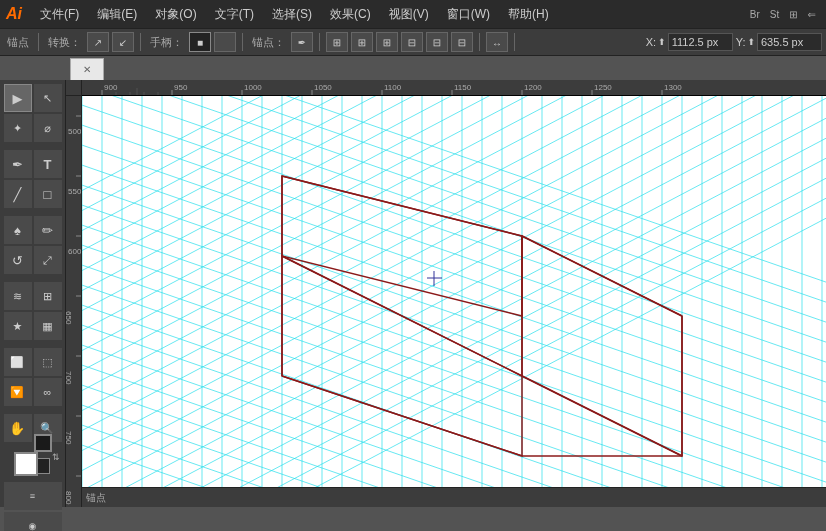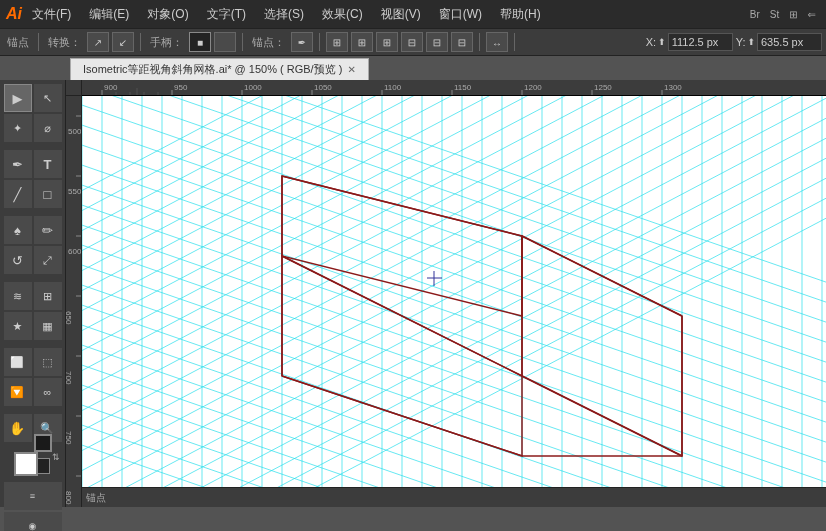--- a/index.html
+++ b/index.html
@@ -13,20 +13,21 @@
       display: flex;
       align-items: center;
       padding: 0 6px;
       color: #ccc;
       gap: 2px;
     }
     #ai-logo {
       color: #ff6b00;
       font-weight: bold;
       font-size: 16px;
+      margin-right: 8px;
       font-style: italic;
     }
     .menu-item {
       padding: 2px 8px;
       cursor: pointer;
       font-size: 12px;
       color: #ccc;
     }
 
     
@@ -247,28 +248,20 @@
   </div>
   <div class="toolbar-coord">
     <span>Y:</span>
     <span style="font-size:9px;">⬆</span>
     <input class="coord-field" value="635.5 px" readonly="" style="">
   </div>
 </div>
 
 <div id="tab-bar">
   <div class="tab">
-    <span>
-      <span>Isometric等距视角斜角网格.ai*</span>
-      <span> @ </span>
-      <span>150%</span>
-      <span> (</span>
-      <span>RGB/预览</span>
-      <span>)</span>
-    </span>
     <span class="tab-close">✕</span>
   </div>
 </div>
 
 <div id="main">
 
   <div id="left-toolbar">
 
     <div class="tool-row">
       <div class="tool-btn active" title="选择工具">▶</div>

